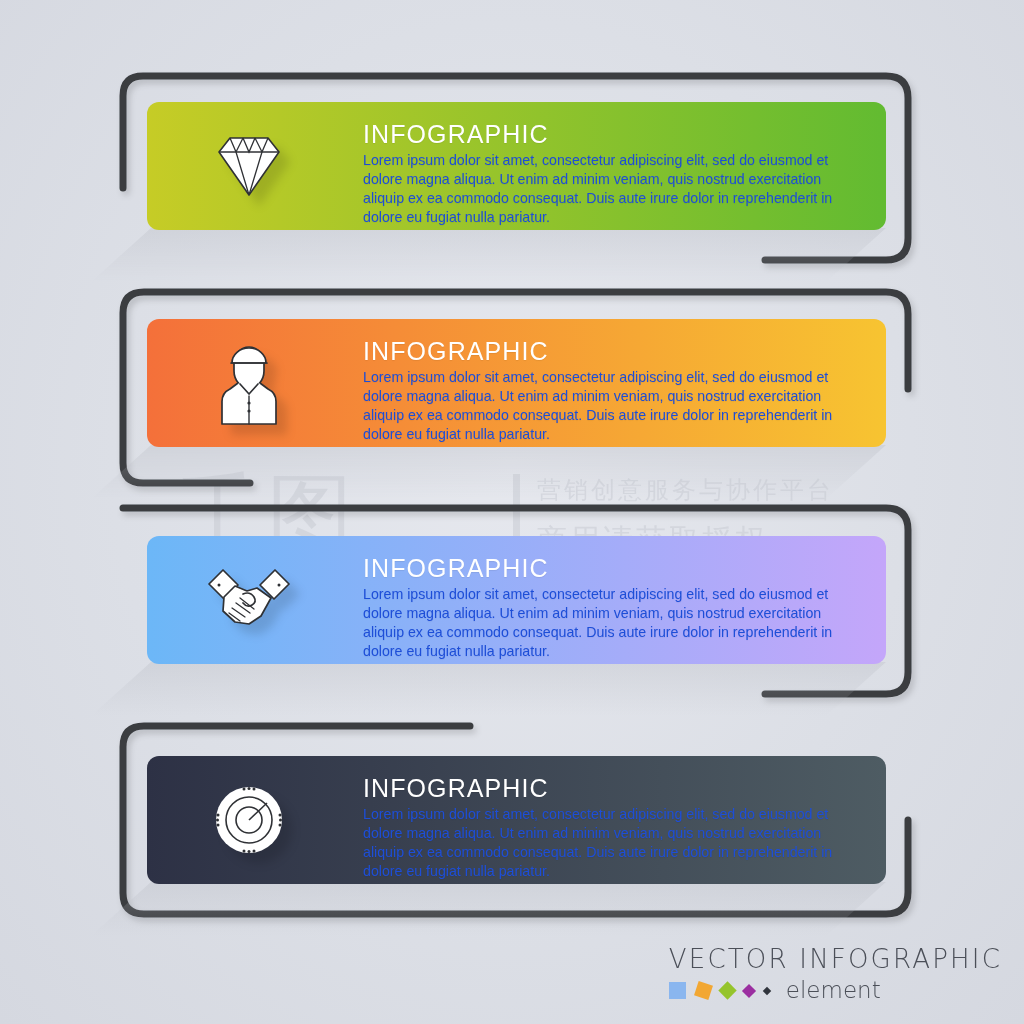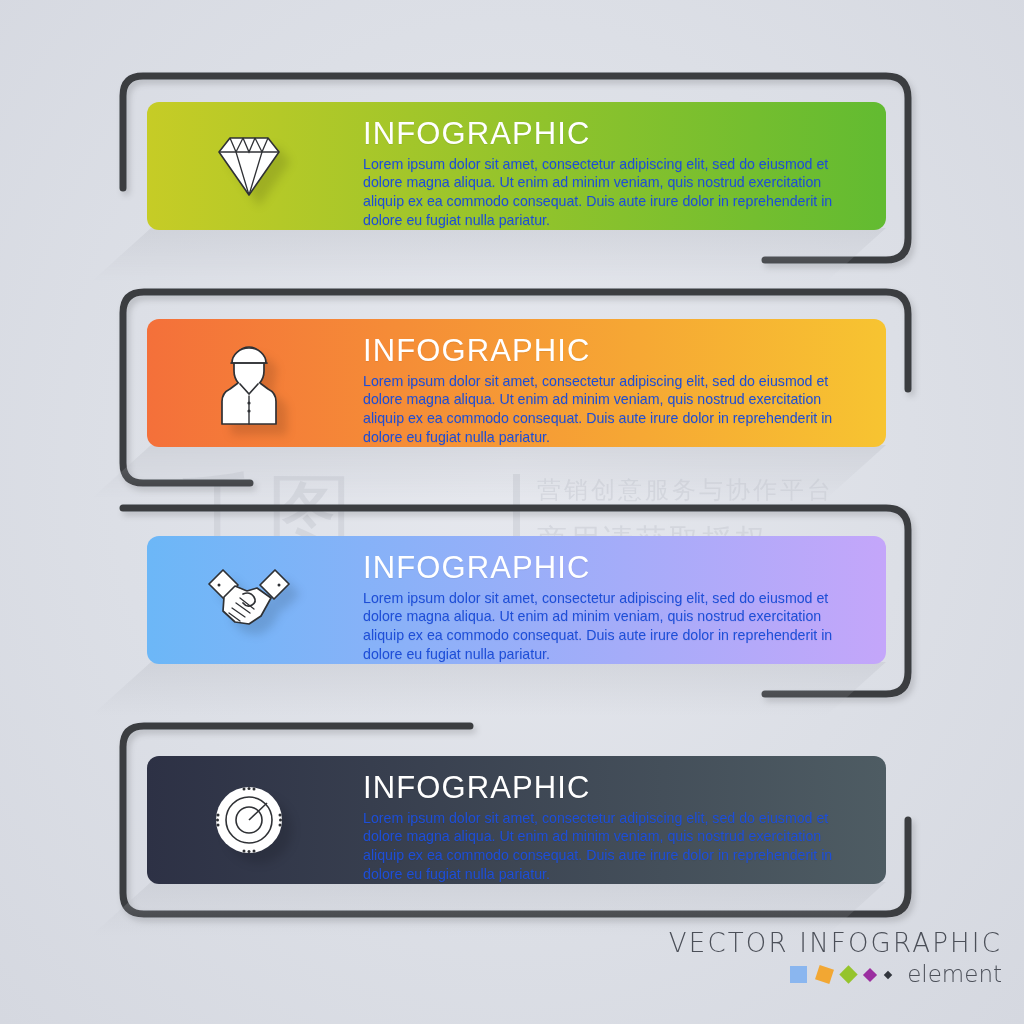--- a/index.html
+++ b/index.html
@@ -105,58 +105,57 @@
 
   .text-block {
     position: absolute;
     left: 216px;
     top: 50%;
     transform: translateY(-50%);
     width: 480px;
     color: #ffffff;
   }
   .card-title {
-    font-size: 31px;
+    font-size: 25px;
     letter-spacing: 1.1px;
     line-height: 1.05;
     margin: 16px 0 4px 0;
     font-weight: 400;
     color: #ffffff;
     text-shadow: 0 1px 1px rgba(0,0,0,0.07);
   }
   .card-body {
     font-size: 14.2px;
     line-height: 1.33;
     margin: 0;
     color: #1d4ed8;
     text-shadow: 0 1px 1px rgba(0,0,0,0.05);
   }
 
   
   .branding {
     position: absolute;
     right: 22px;
-    bottom: 38px;
+    bottom: 22px;
     z-index: 6;
     text-align: right;
     user-select: none;
     margin-left: 27px;
   }
   .brand-top {
     font-size: 26px;
     letter-spacing: 2.2px;
     color: #4b4f58;
     font-family: "DejaVu Sans", sans-serif;
     font-weight: 300;
     line-height: 1;
   }
   .brand-row {
     display: flex;
     align-items: center;
-    justify-content: flex-end;
     gap: 10px;
     margin-top: 7px;
   }
   .sw {
     display: inline-block;
   }
   .sw1 { width: 17px; height: 17px; }
   .sw2 { width: 15px; height: 15px; transform: rotate(18deg); }
   .sw3 { width: 13px; height: 13px; transform: rotate(45deg); }
   .sw4 { width: 10px; height: 10px; transform: rotate(45deg); }

